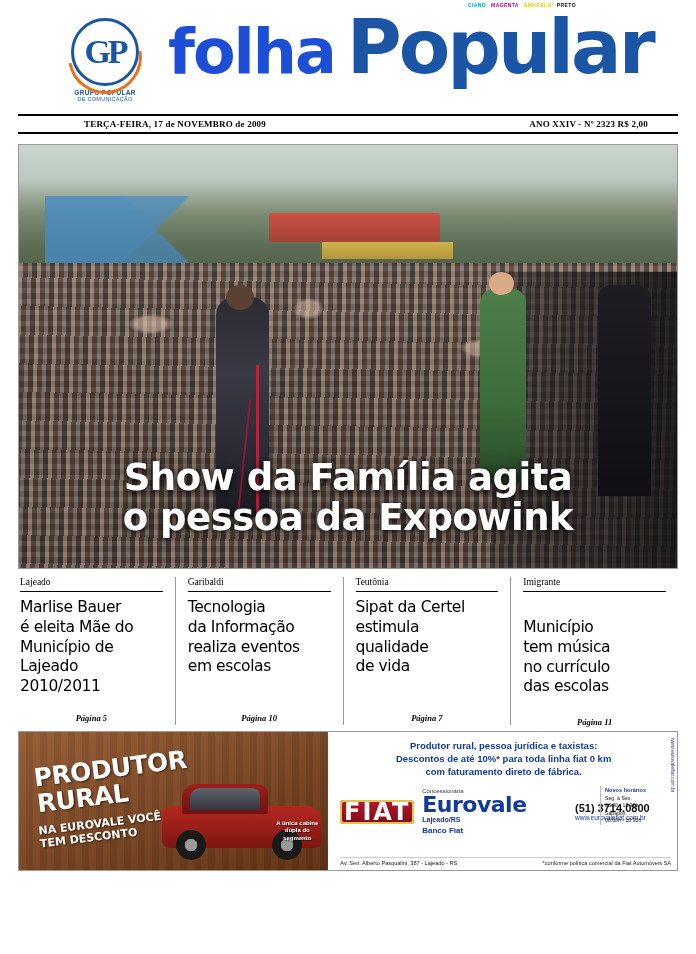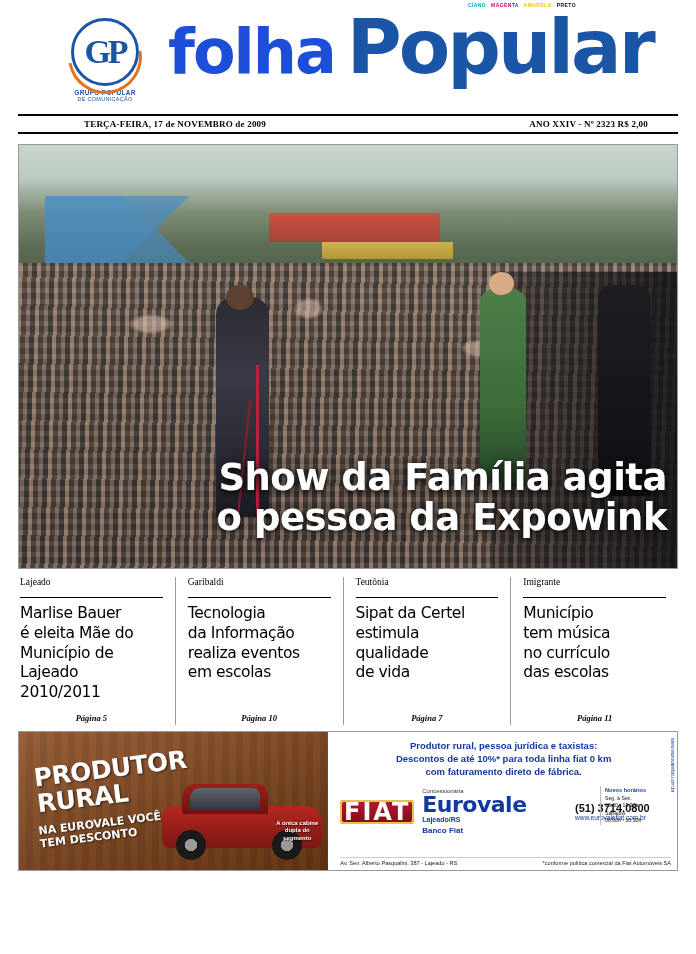--- a/index.html
+++ b/index.html
@@ -266,21 +266,21 @@
     top: 60%;
     width: 2px;
     height: 28%;
     background: #8d1c2c;
     transform: rotate(6deg);
   }
   .photo-headline {
     position: absolute;
     left: 0; right: 0;
     bottom: 30px;
-    text-align: right;
+    text-align: center;
     font-family: "DejaVu Sans", sans-serif;
     font-weight: bold;
     font-size: 37px;
     line-height: 1.08;
     color: #fff;
     text-shadow: 0 2px 5px rgba(0,0,0,.75), 0 0 14px rgba(0,0,0,.5);
     letter-spacing: -.5px;
     padding: 0 10px;
   }
   .photo-caption {
@@ -299,26 +299,26 @@
     height: 148px;
   }
   .teaser {
     flex: 1;
     padding: 0 12px;
     box-sizing: border-box;
     display: flex;
     flex-direction: column;
     border-right: 1px solid #9a9a9a;
   }
-  .teaser:last-child { border-right: none; }
+  .teaser:last-child { border-right: none; gap: 20px; }
   .teaser:first-child { padding-left: 2px; }
   .teaser-city {
     font-family: "Liberation Serif", serif;
     font-size: 9.5px;
-    padding-bottom: 10px;
+    padding-bottom: 4px;
     border-bottom: 1px solid #000;
     margin-bottom: 6px;
   }
   .teaser-title {
     font-family: "DejaVu Sans", sans-serif;
     font-size: 15.5px;
     line-height: 1.28;
     letter-spacing: -.4px;
     flex: 1;
   }

